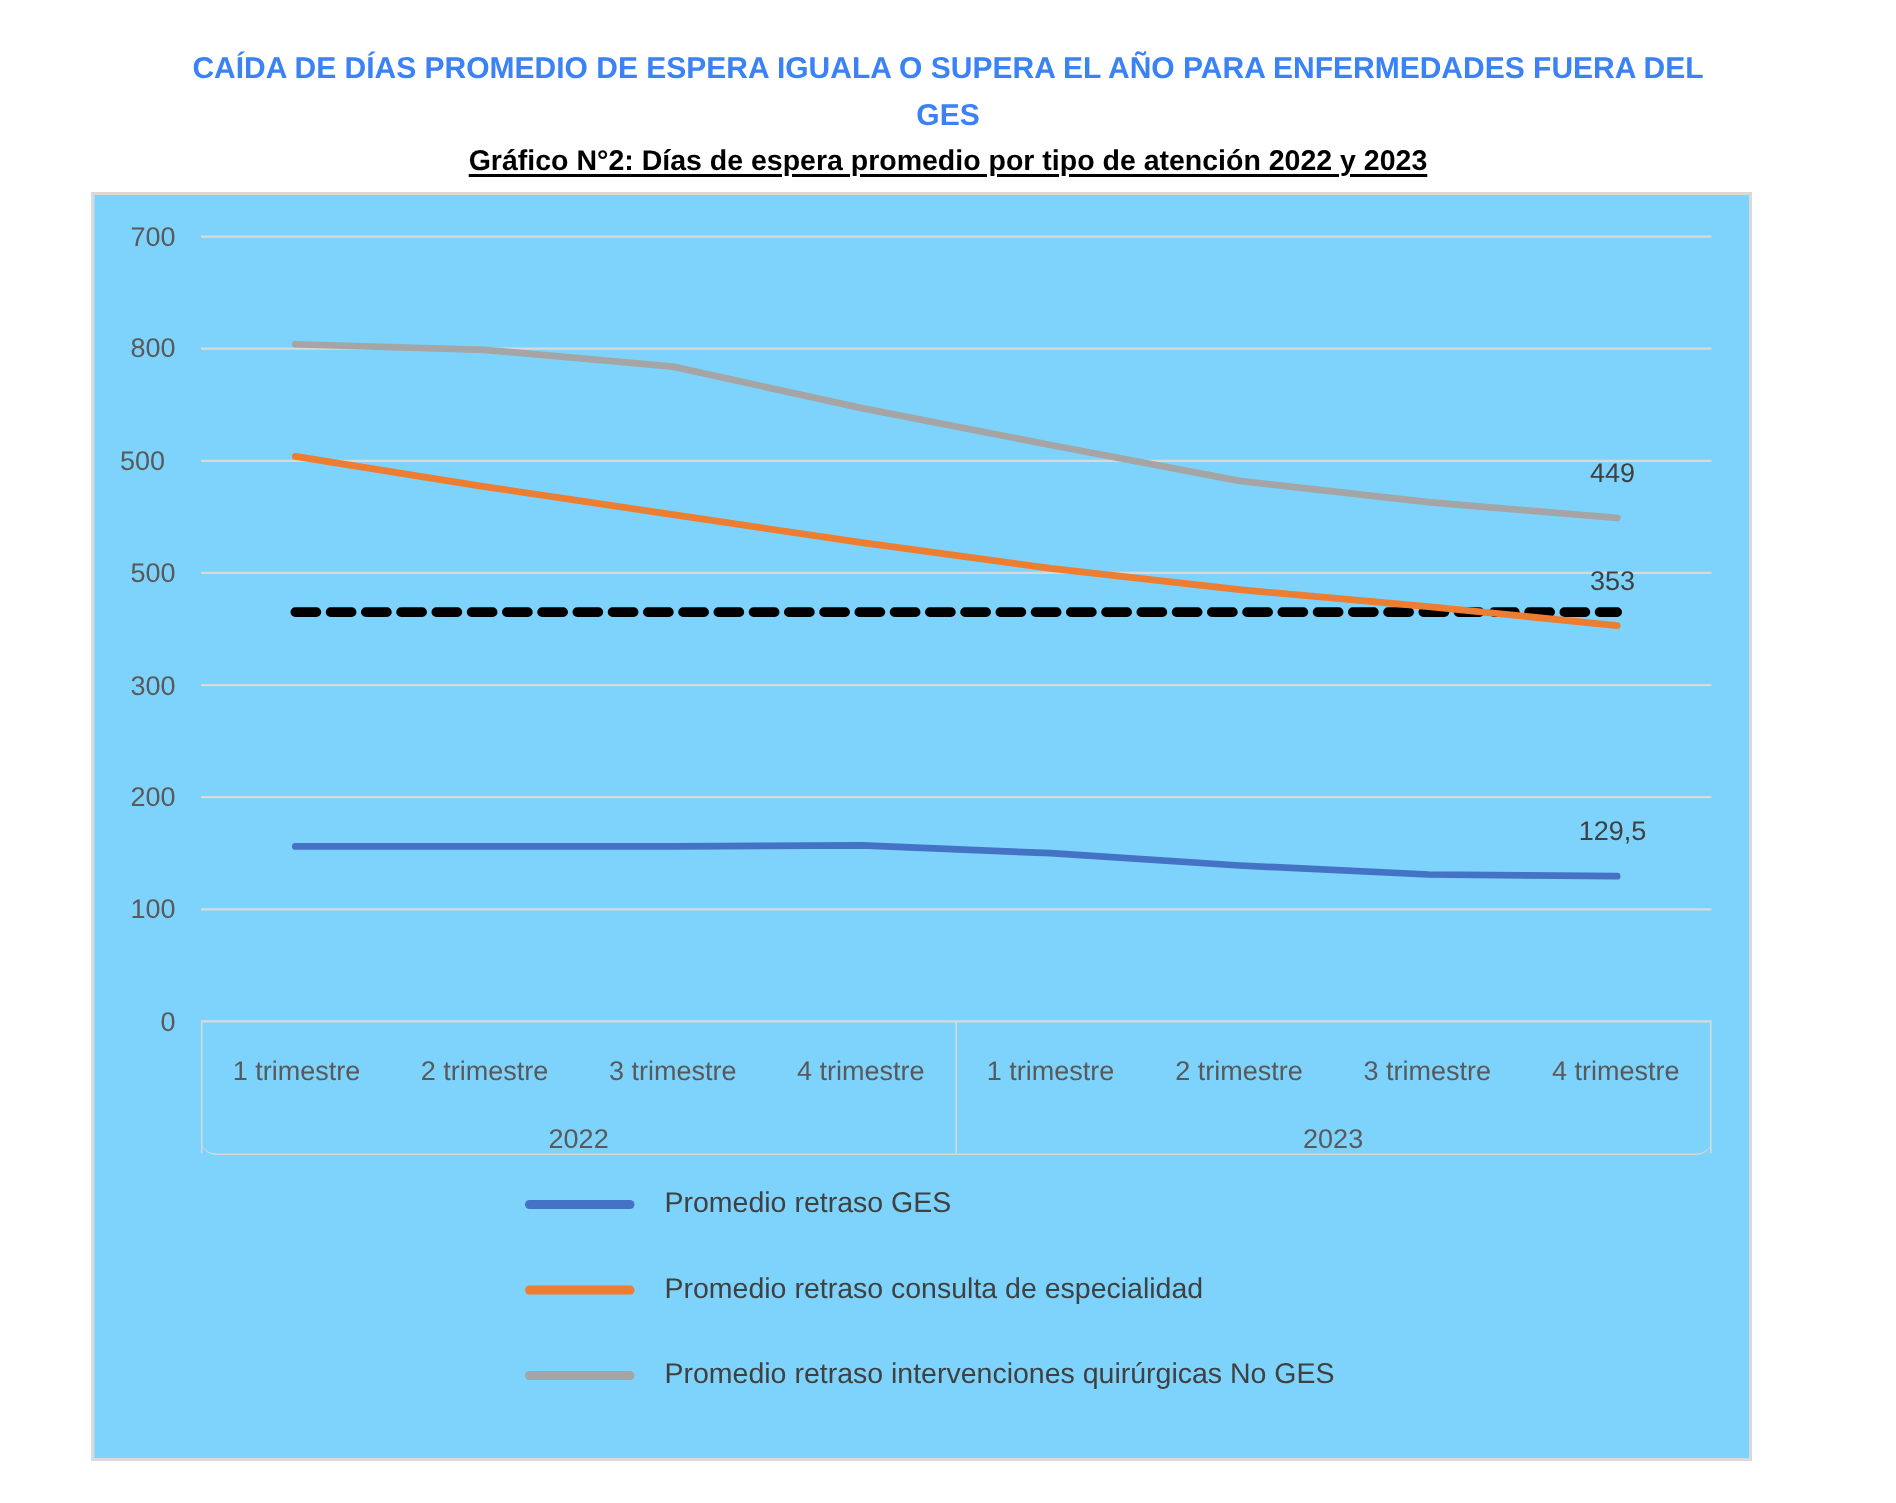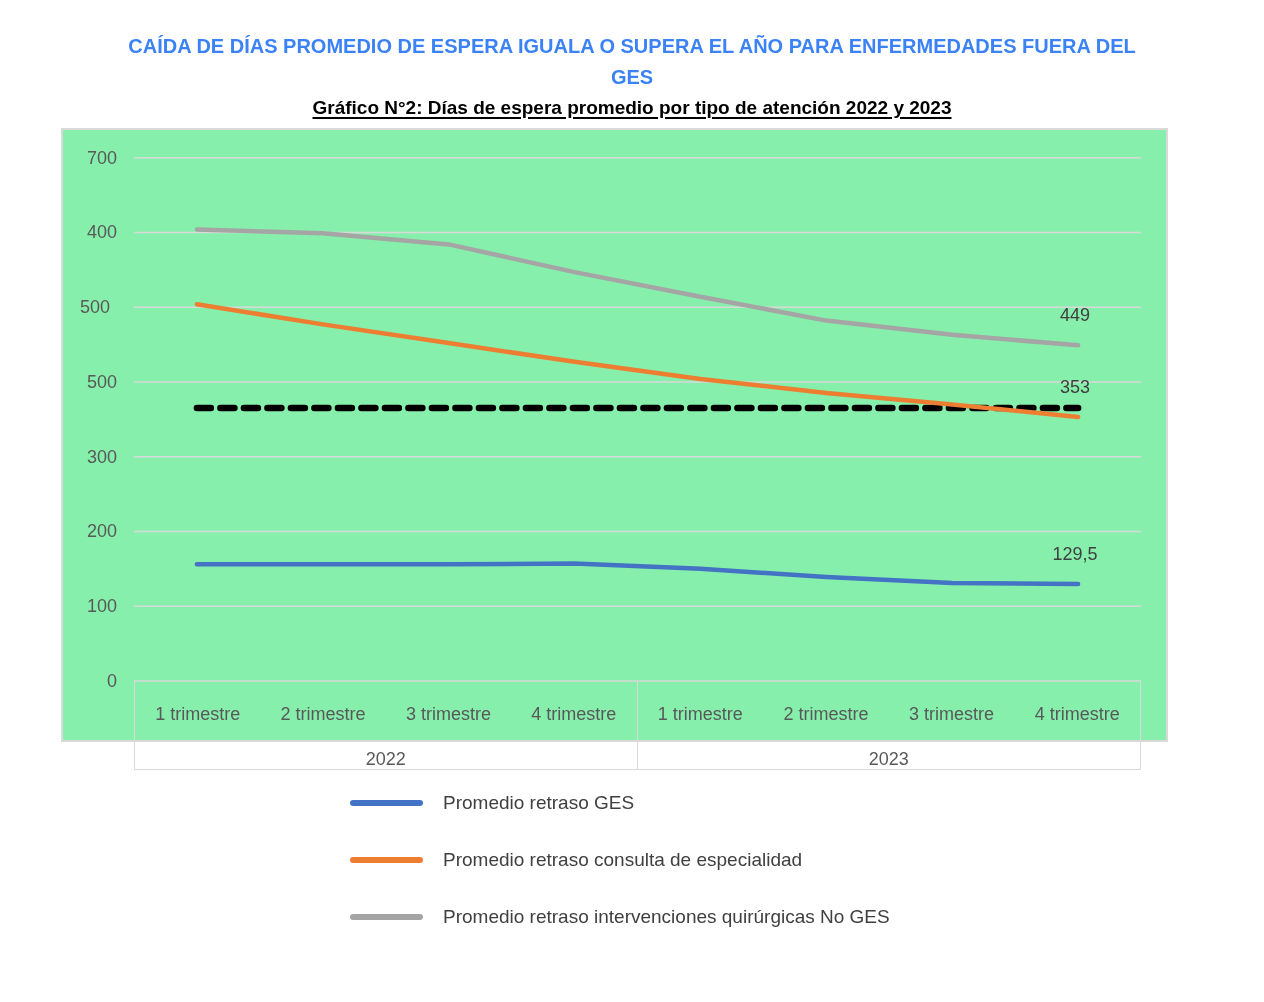--- a/index.html
+++ b/index.html
@@ -33,23 +33,23 @@
     line-height: 22px;
     font-weight: bold;
     color: #000000;
   }
   .chart-subtitle span { text-decoration: underline; text-decoration-thickness: 2px; text-underline-offset: 3px; }
   .chart-box {
     position: absolute;
     left: 61px;
     top: 128px;
     width: 1107px;
-    height: 614px;
+    height: 846px;
     border: 2px solid #d9d9d9;
-    background: #86efac;
+    background: #7dd3fc;
   }
   .plot-svg { position: absolute; left: 0; top: 0; }
   .y-tick {
     position: absolute;
     width: 44px;
     height: 22px;
     line-height: 22px;
     text-align: right;
     font-size: 18px;
     color: #595959;
@@ -134,29 +134,29 @@
           <line x1="71" y1="476.2" x2="1078" y2="476.2" stroke="#D9D9D9" stroke-width="1.5"></line>
           <line x1="71" y1="550.9" x2="1078" y2="550.9" stroke="#D9D9D9" stroke-width="1.5"></line>
         </g>
         <line x1="133.9" y1="278.1" x2="1015.1" y2="278.1" stroke="#000000" stroke-width="6.5" stroke-dasharray="14 9.5" stroke-linecap="round"></line>
         <polyline points="133.9,434.3 259.8,434.3 385.7,434.3 511.6,433.6 637.4,438.8 763.3,447.0 889.2,453.0 1015.1,454.1" fill="none" stroke="#4472C4" stroke-width="4.5" stroke-linecap="round" stroke-linejoin="round"></polyline>
         <polyline points="133.9,174.2 259.8,194.4 385.7,213.1 511.6,231.7 637.4,248.9 763.3,263.1 889.2,274.4 1015.1,287.1" fill="none" stroke="#ED7D31" stroke-width="4.5" stroke-linecap="round" stroke-linejoin="round"></polyline>
         <polyline points="133.9,99.5 259.8,103.2 385.7,114.4 511.6,142.1 637.4,166.7 763.3,190.6 889.2,204.8 1015.1,215.3" fill="none" stroke="#A5A5A5" stroke-width="4.5" stroke-linecap="round" stroke-linejoin="round"></polyline>
       </svg>
     <div id="yticks">
         <div class="y-tick" style="left: 10px; top: 16.7px;">700</div>
-        <div class="y-tick" style="left: 10px; top: 91.4429px;">400</div>
+        <div class="y-tick" style="left: 10px; top: 91.4429px;">800</div>
         <div class="y-tick" style="left: 10px; top: 166.186px; text-align: center;">500</div>
         <div class="y-tick" style="left: 10px; top: 240.929px;">500</div>
         <div class="y-tick" style="left: 10px; top: 315.671px;">300</div>
         <div class="y-tick" style="left: 10px; top: 390.414px;">200</div>
         <div class="y-tick" style="left: 10px; top: 465.157px;">100</div>
         <div class="y-tick" style="left: 10px; top: 539.9px;">0</div>
       </div>
-    <div id="xaxis" class="cat-table" style="left: 71px; top: 550.9px; width: 1007px; height: 89px;">
+    <div id="xaxis" class="cat-table" style="left: 71px; top: 550.9px; width: 1007px; height: 89px; border-radius: 10px;">
         <div class="cat-group first" style="left: 0px; width: 503.5px;">
           <div class="cat-row" style="height: 68px;">
             <div class="cat-cell">1 trimestre</div>
             <div class="cat-cell">2 trimestre</div>
             <div class="cat-cell">3 trimestre</div>
             <div class="cat-cell">4 trimestre</div>
           </div>
           <div class="year-label" style="line-height: 21px;">2022</div>
         </div>
         <div class="cat-group" style="left: 503.5px; width: 503.5px;">

